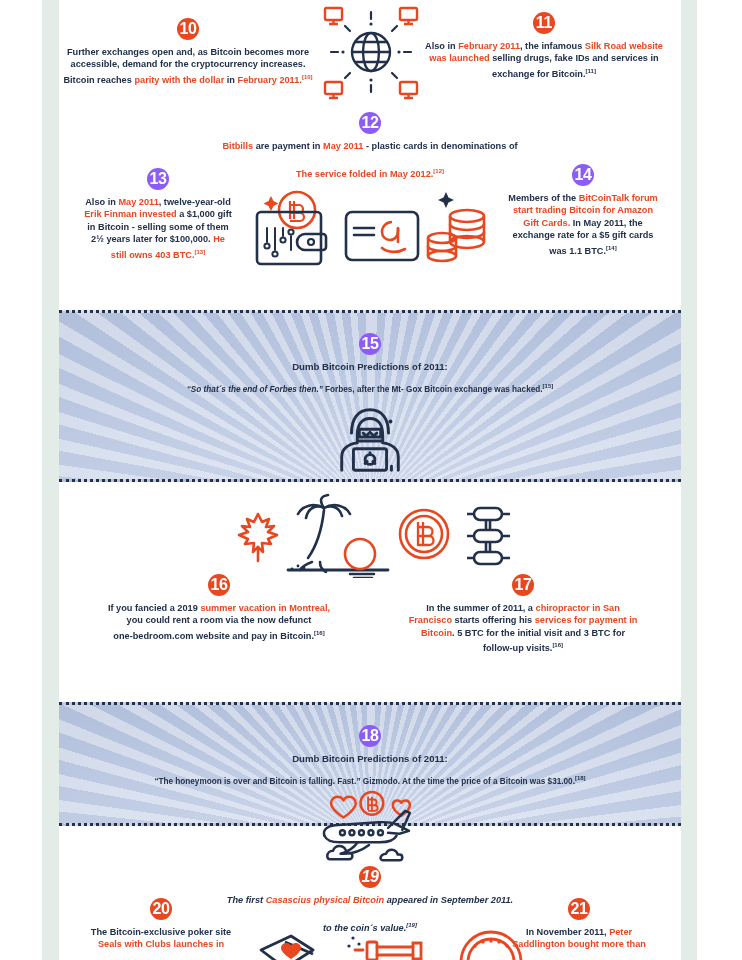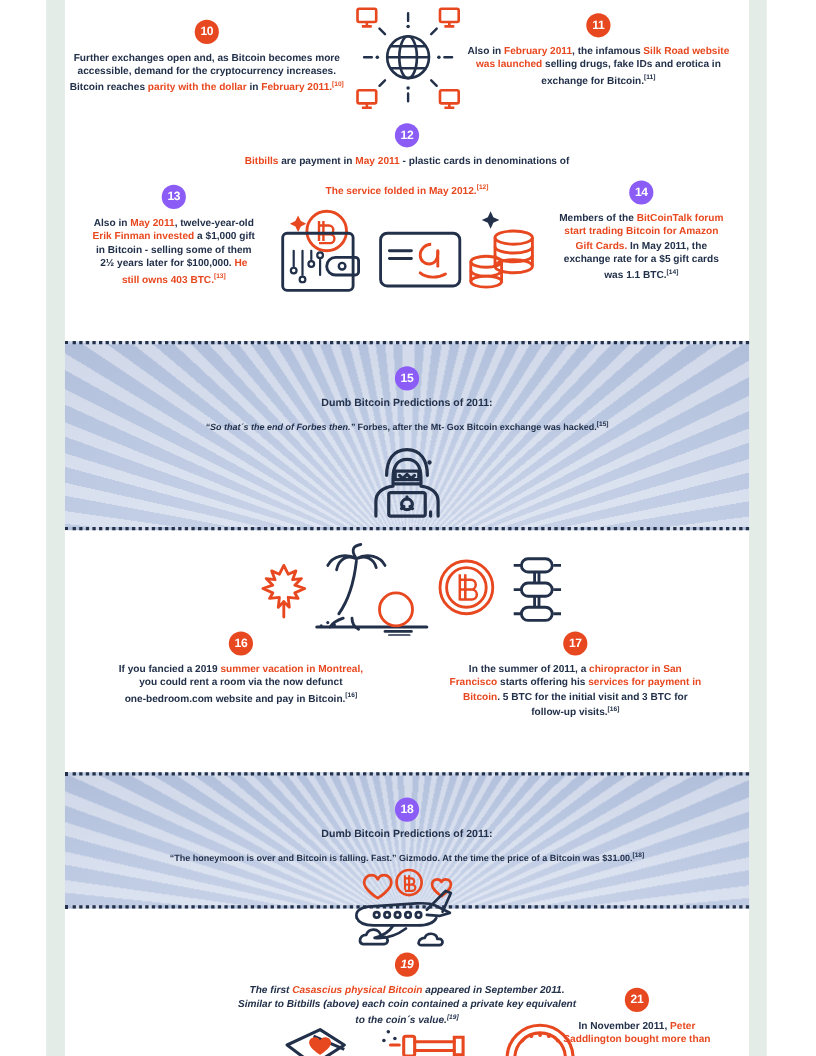--- a/index.html
+++ b/index.html
@@ -25,21 +25,21 @@
   .sheet {
     position: absolute; left: 59px; top: 0;
     width: 622px; height: 960px;
     background: #ffffff;
   }
 
   
   .badge {
     width: 22px; height: 22px; border-radius: 50%;
     display: flex; align-items: center; justify-content: center;
-    color: #ffffff; font-size: 11px; font-weight: bold;
+    color: #ffffff; font-size: 16px; font-weight: bold;
     letter-spacing: -0.3px; line-height: 1;
     margin: 0 auto 6px auto;
   }
   .badge.orange { background: #e8481f; }
   .badge.navy   { background: #8b5cf6; }
 
   .txt {
     color: #22304a;
     font-size: 9.2px;
     font-weight: bold;
@@ -146,21 +146,21 @@
             <circle cx="22" cy="50" r="1.6"></circle>
               <circle cx="78" cy="50" r="1.6"></circle>
           </g>
         </svg>
       </div>
 
       <div class="cell-11">
         <div class="badge orange">11</div>
         <div class="txt">
           <span>Also in </span><span class="hl">February 2011</span><span>, the infamous </span><span class="hl">Silk Road website</span><br>
-          <span class="hl">was launched</span><span> selling drugs, fake IDs and erotica in</span><br>
+          <span class="hl">was launched</span><span> selling drugs, fake IDs and services in</span><br>
           <span>exchange for Bitcoin.</span><span class="sup">[11]</span>
         </div>
       </div>
     </div>
 
     <div class="row-12">
       <div class="cell-12">
         <div class="badge navy">12</div>
         <div class="txt">
           <span class="hl">Bitbills</span><span> are payment in </span><span class="hl">May 2011</span><span> - plastic cards in denominations of</span><br>
@@ -356,26 +356,33 @@
           </svg>
         </div>
       </div>
     </div>
 
     <div class="row-19">
       <div class="cell-19">
         <div class="badge orange">19</div>
         <div class="txt">
           <span>The first </span><span class="hl">Casascius physical Bitcoin</span><span> appeared in September 2011.</span><br>
-          <span>Similar to Bitbills (above) each coin contained a private key equivalent</span><br>
+          <br>
           <span>to the coin´s value.</span><span class="sup">[19]</span>
         </div>
       </div>
     </div>
 
+    <div class="cell-20">
+      <div class="badge orange">20</div>
+      <div class="txt">
+        <span>The Bitcoin-exclusive poker site</span><br>
+        <span class="hl">Seals with Clubs launches in</span>
+      </div>
+    </div>
 
     <div class="cell-21">
       <div class="badge orange">21</div>
       <div class="txt">
         <span>In November 2011, </span><span class="hl">Peter</span><br>
         <span class="hl">Saddlington bought more than</span>
       </div>
     </div>
 
     <div class="art-bottom">

